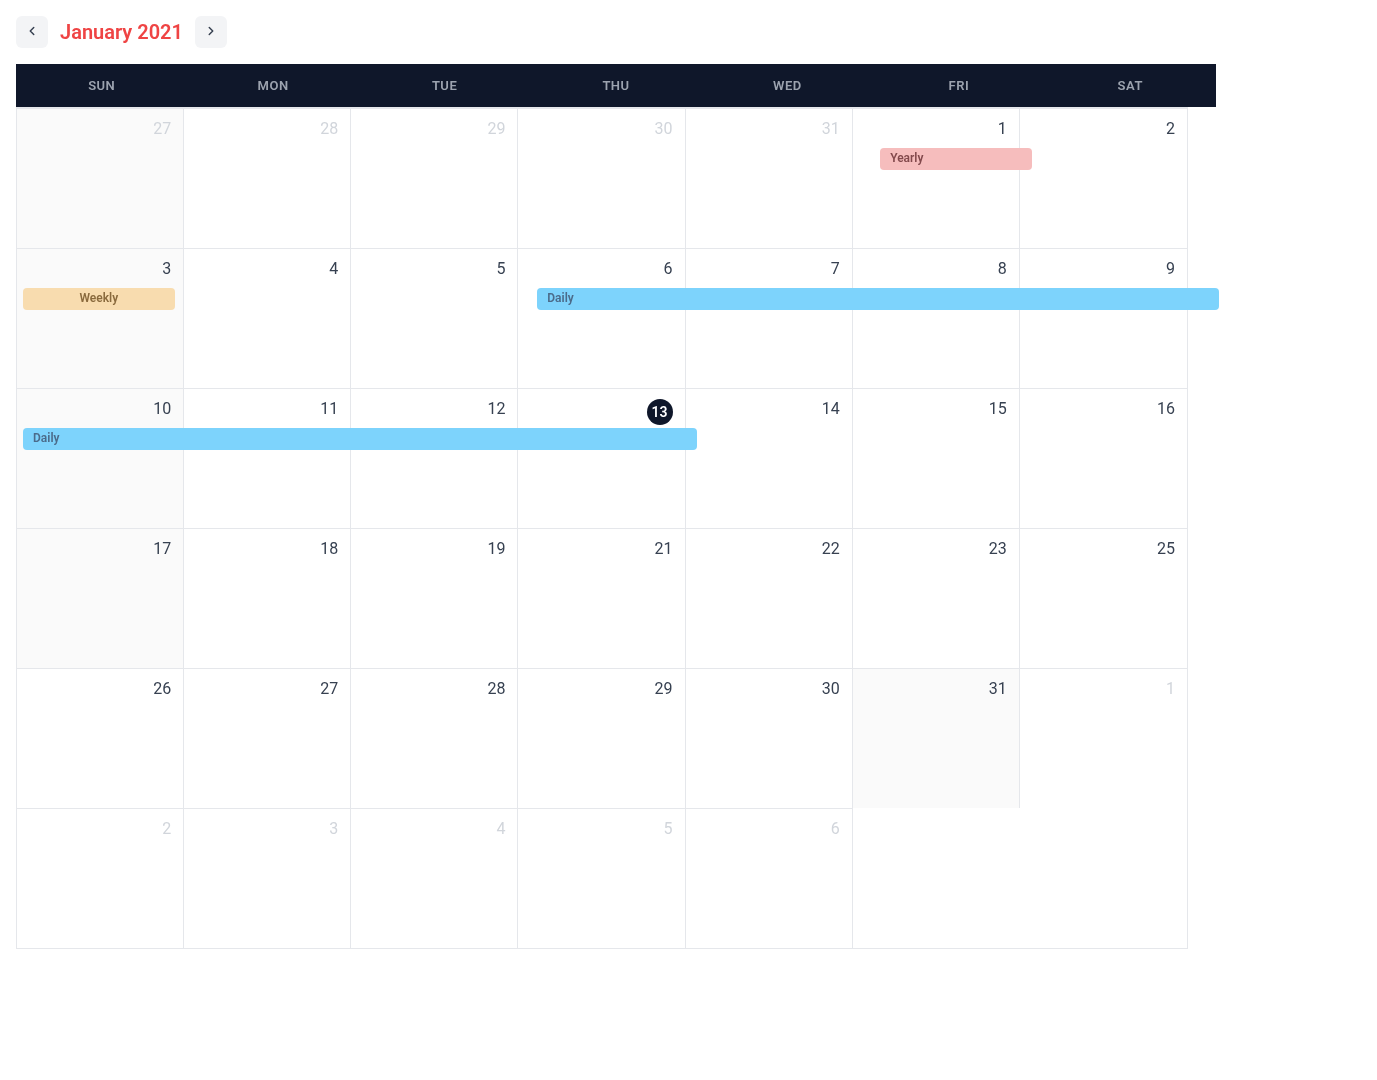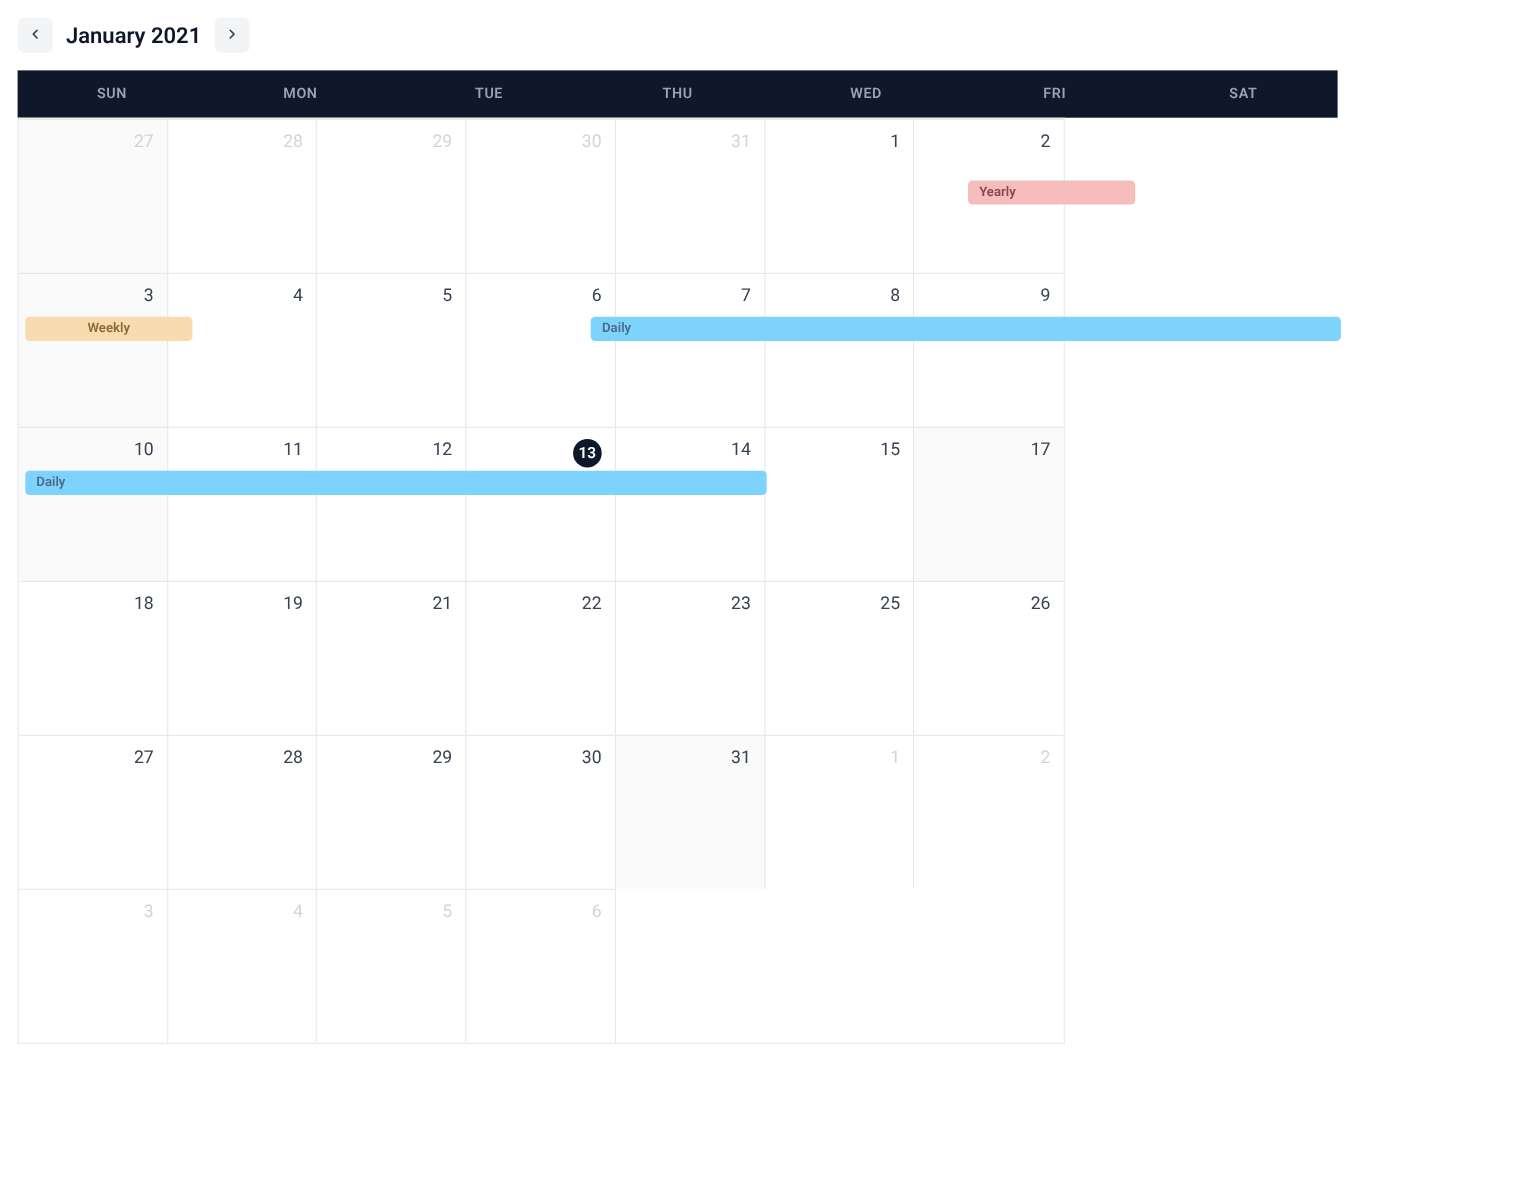--- a/index.html
+++ b/index.html
@@ -27,25 +27,25 @@
     display: inline-flex;
     align-items: center;
     justify-content: center;
     cursor: pointer;
     color: #374151;
   }
   .nav-btn svg { width: 14px; height: 14px; stroke: currentColor; }
   .title {
     font-size: 20px;
     font-weight: 600;
-    color: #0f172a;
+    color: #ef4444;
   }
 
   .calendar {
-    width: 952px;
+    width: 1172px;
     border: 1px solid #e5e7eb;
   }
   .dow-row {
     display: grid;
     grid-template-columns: repeat(7, 1fr);
     background: #0f172a;
   }
   .dow-cell {
     text-align: center;
     padding: 14px 0 14px 0;
@@ -201,20 +201,23 @@
         </div>
         <div class="cell">
           <div class="daynum today"><span>13</span></div>
         </div>
         <div class="cell">
           <div class="daynum">14</div>
         </div>
         <div class="cell">
           <div class="daynum">15</div>
         </div>
+        <div class="cell">
+          <div class="daynum">16</div>
+        </div>
         <div class="cell sunday">
           <div class="daynum">17</div>
         </div>
         <div class="cell">
           <div class="daynum">18</div>
         </div>
         <div class="cell">
           <div class="daynum">19</div>
         </div>
         <div class="cell">
@@ -258,19 +261,19 @@
         </div>
         <div class="cell">
           <div class="daynum outside">4</div>
         </div>
         <div class="cell">
           <div class="daynum outside">5</div>
         </div>
         <div class="cell">
           <div class="daynum outside">6</div>
         </div>
-        <div class="event-bar ev-pink" style="left: 863.143px; width: 151.714px; top: 56px;">Yearly</div>
+        <div class="event-bar ev-pink" style="left: 863.143px; width: 151.714px; top: 40px;">Yearly</div>
         <div class="event-bar ev-orange" style="left: 6px; width: 151.714px; top: 180px;">Weekly</div>
         <div class="event-bar ev-blue" style="left: 520.286px; width: 681.714px; top: 180px;">Daily</div>
         <div class="event-bar ev-blue" style="left: 6px; width: 673.714px; top: 320px;">Daily</div>
       </div>
   </div>
 </div>
 
 </body></html>

